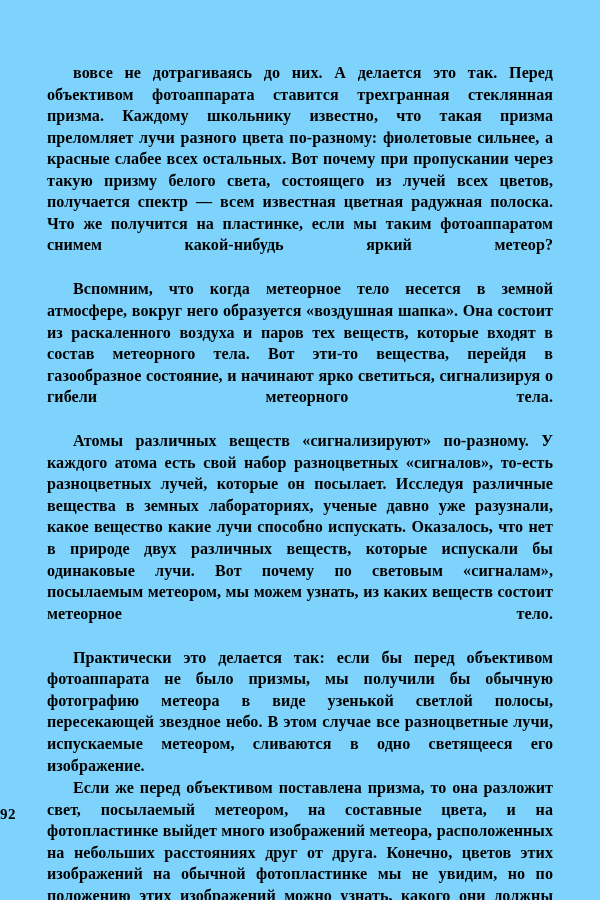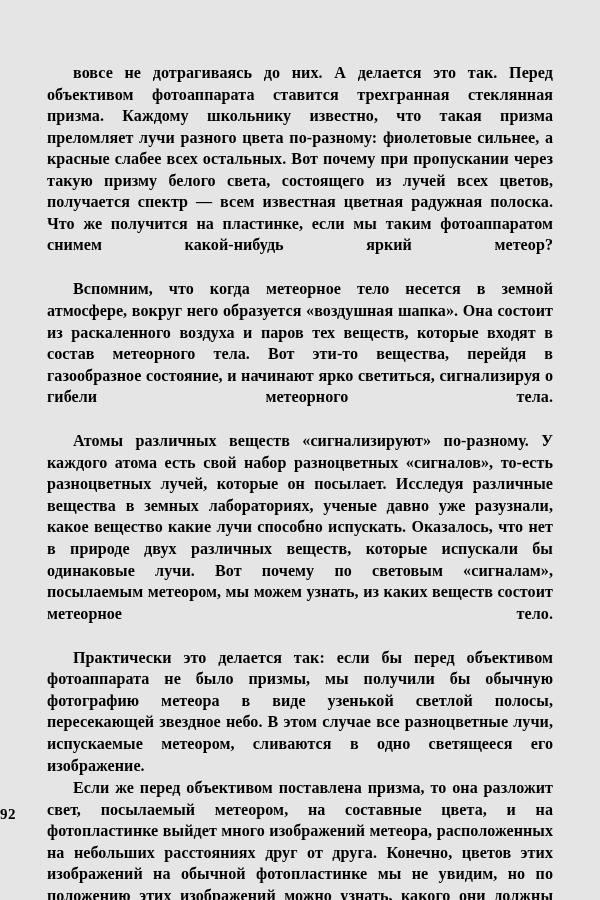--- a/index.html
+++ b/index.html
@@ -15,21 +15,21 @@
     font-family: "Liberation Serif", "DejaVu Serif", serif;
     color: #000000;
     position: relative;
   }
   #page {
     position: absolute;
     left: 0;
     top: 0;
     width: 600px;
     height: 900px;
-    background: #e5e5e5;
+    background: #7dd3fc;
   }
   #textblock {
     position: absolute;
     left: 47px;
     top: 62px;
     width: 506px;
   }
   .para {
     margin: 0;
     text-indent: 26px;

